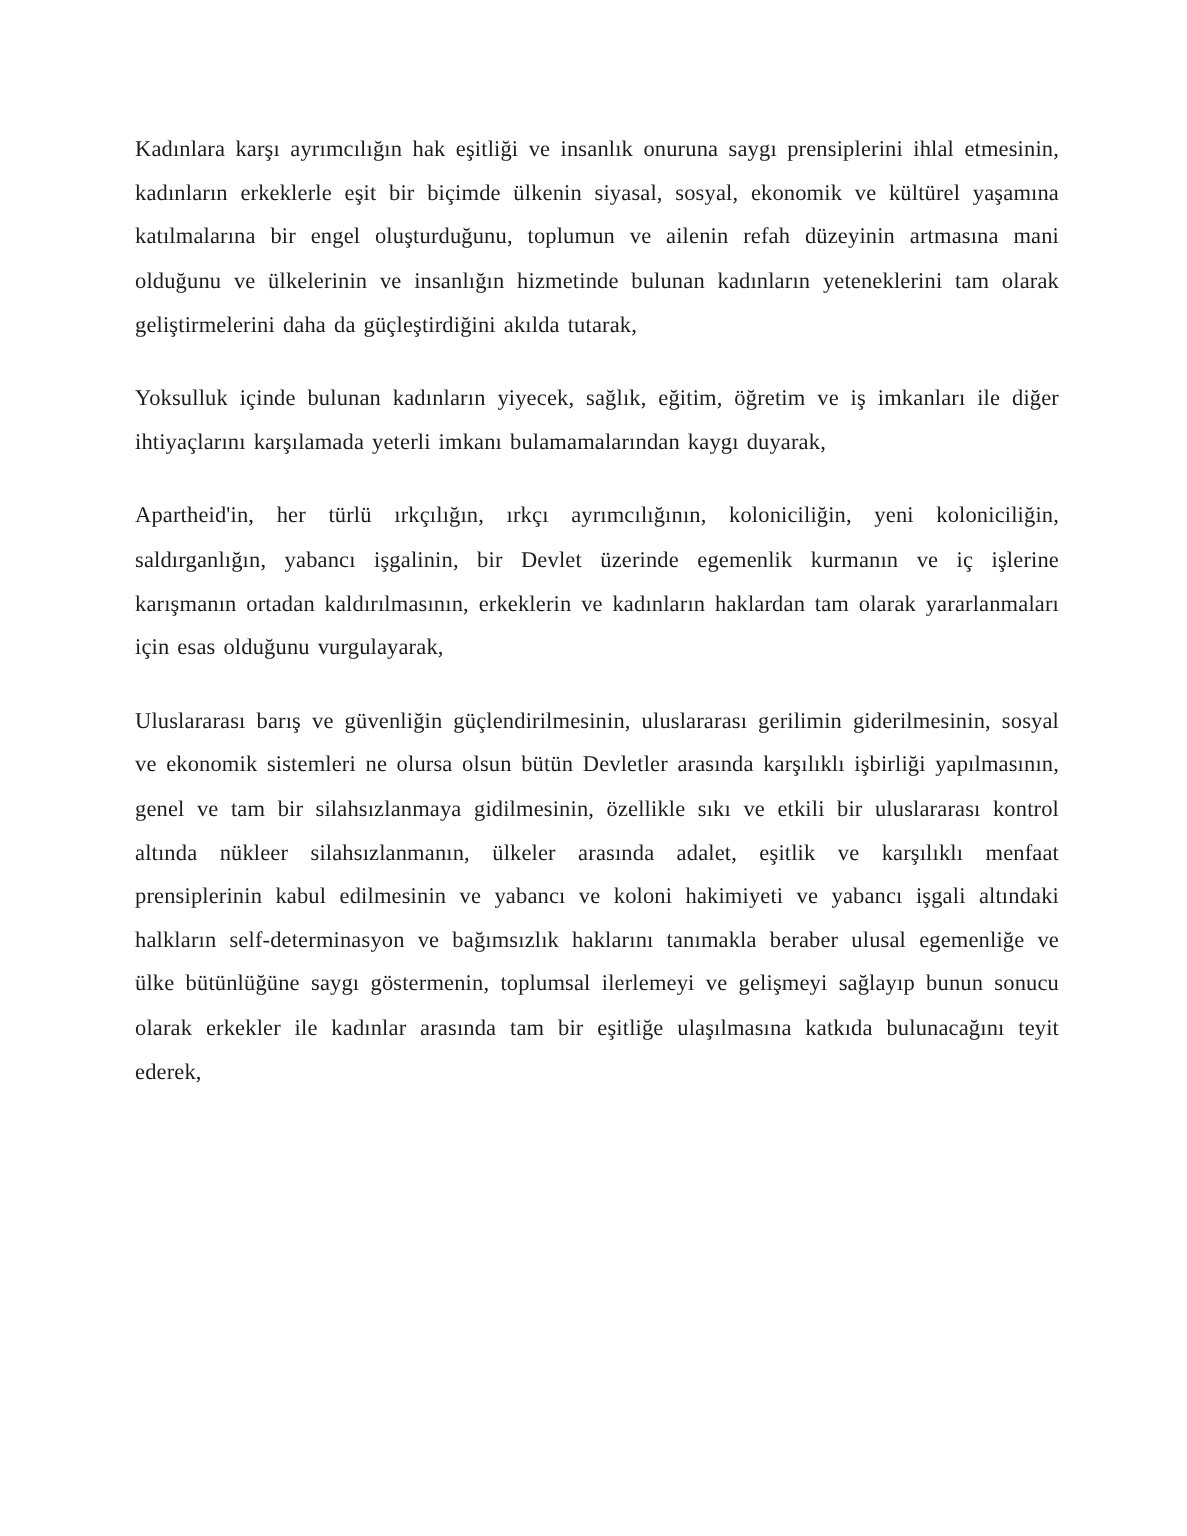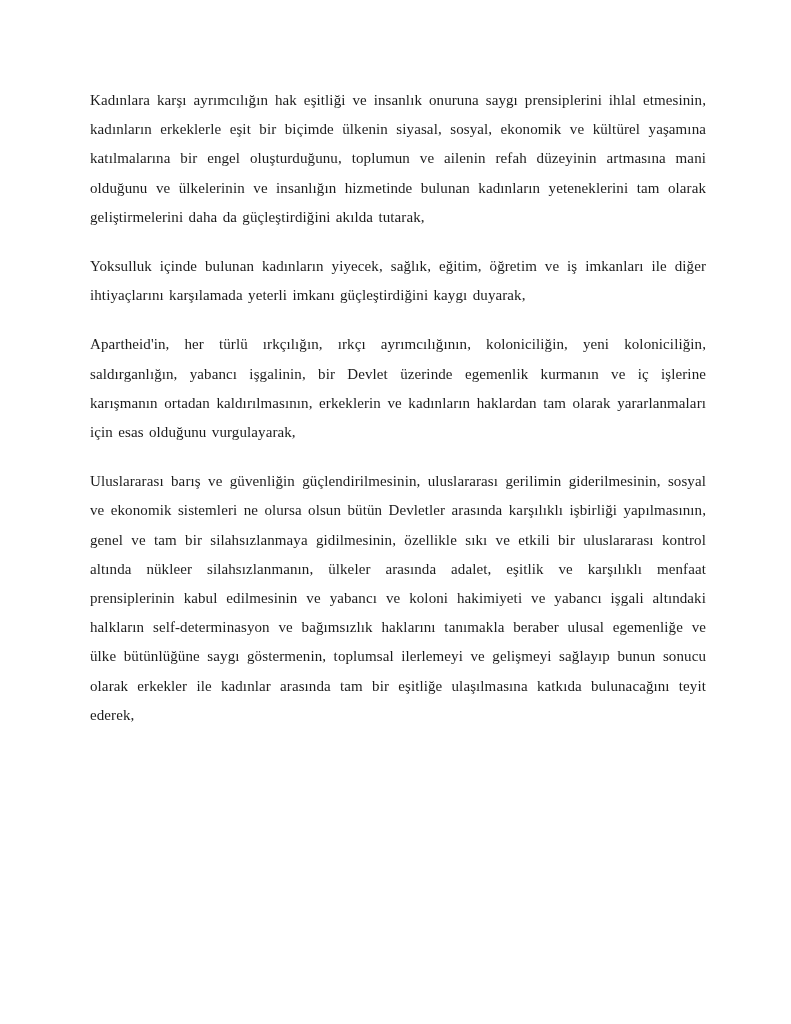--- a/index.html
+++ b/index.html
@@ -39,18 +39,18 @@
     height: 2px;
     background: #8f8f8f;
   }
 </style>
 </head>
 <body>
 
 <div class="page">
   <div class="content">
     <p>Kadınlara karşı ayrımcılığın hak eşitliği ve insanlık onuruna saygı prensiplerini ihlal etmesinin, kadınların erkeklerle eşit bir biçimde ülkenin siyasal, sosyal, ekonomik ve kültürel yaşamına katılmalarına bir engel oluşturduğunu, toplumun ve ailenin refah düzeyinin artmasına mani olduğunu ve ülkelerinin ve insanlığın hizmetinde bulunan kadınların yeteneklerini tam olarak geliştirmelerini daha da güçleştirdiğini akılda tutarak,</p>
-    <p>Yoksulluk içinde bulunan kadınların yiyecek, sağlık, eğitim, öğretim ve iş imkanları ile diğer ihtiyaçlarını karşılamada yeterli imkanı güçleştirdiğini kaygı duyarak,</p>
+    <p>Yoksulluk içinde bulunan kadınların yiyecek, sağlık, eğitim, öğretim ve iş imkanları ile diğer ihtiyaçlarını karşılamada yeterli imkanı bulamamalarından kaygı duyarak,</p>
     <p>Apartheid'in, her türlü ırkçılığın, ırkçı ayrımcılığının, koloniciliğin, yeni koloniciliğin, saldırganlığın, yabancı işgalinin, bir Devlet üzerinde egemenlik kurmanın ve iç işlerine karışmanın ortadan kaldırılmasının, erkeklerin ve kadınların haklardan tam olarak yararlanmaları için esas olduğunu vurgulayarak,</p>
     <p>Uluslararası barış ve güvenliğin güçlendirilmesinin, uluslararası gerilimin giderilmesinin, sosyal ve ekonomik sistemleri ne olursa olsun bütün Devletler arasında karşılıklı işbirliği yapılmasının, genel ve tam bir silahsızlanmaya gidilmesinin, özellikle sıkı ve etkili bir uluslararası kontrol altında nükleer silahsızlanmanın, ülkeler arasında adalet, eşitlik ve karşılıklı menfaat prensiplerinin kabul edilmesinin ve yabancı ve koloni hakimiyeti ve yabancı işgali altındaki halkların self-determinasyon ve bağımsızlık haklarını tanımakla beraber ulusal egemenliğe ve ülke bütünlüğüne saygı göstermenin, toplumsal ilerlemeyi ve gelişmeyi sağlayıp bunun sonucu olarak erkekler ile kadınlar arasında tam bir eşitliğe ulaşılmasına katkıda bulunacağını teyit ederek,</p>
   </div>
   <div class="footnote-rule"></div>
 </div>
 
 </body></html>

